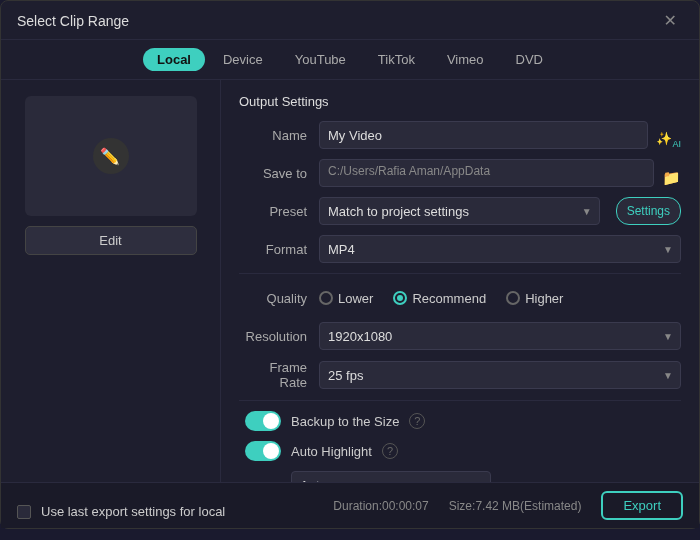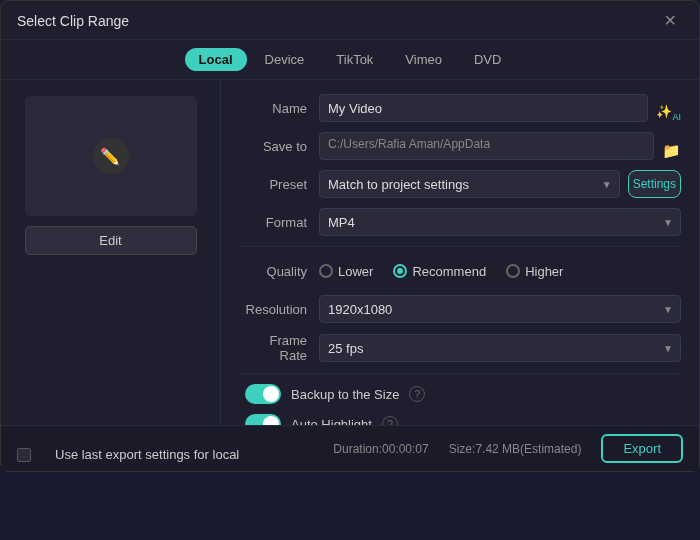--- a/index.html
+++ b/index.html
@@ -7,21 +7,21 @@
       width: 700px;
       height: 540px;
       background: #1a1a2e;
       font-family: 'Segoe UI', Arial, sans-serif;
       font-size: 13px;
       color: #ccc;
       overflow: hidden;
     }
     .dialog {
       width: 700px;
-      height: 472px;
+      height: 529px;
       background: #1e1e2e;
       border: 1px solid #333;
       border-radius: 8px;
       display: flex;
       flex-direction: column;
       position: relative;
     }
     .title-bar {
       display: flex;
       align-items: center;
@@ -198,26 +198,27 @@
       right: 8px;
       top: 50%;
       transform: translateY(-50%);
       color: #888;
       pointer-events: none;
       font-size: 10px;
     }
     .settings-btn {
       background: #2a2a3a;
       border: 1px solid #3ecfbf;
-      border-radius: 8px;
+      border-radius: 13px;
       color: #3ecfbf;
-      padding: 4px 4px;
+      padding: 4px 10px;
       cursor: pointer;
       font-size: 12px;
       height: 28px;
+      margin-left: 8px;
     }
     .radio-group {
       display: flex;
       align-items: center;
       gap: 20px;
     }
     .radio-item {
       display: flex;
       align-items: center;
       gap: 5px;
@@ -304,21 +305,21 @@
       display: flex;
       align-items: center;
       justify-content: space-between;
       padding: 8px 16px;
       border-top: 1px solid #2a2a3e;
       background: #1a1a28;
     }
     .use-last-settings {
       display: flex;
       align-items: center;
-      gap: 24px;
+      gap: 10px;
       cursor: pointer;
       margin-top: 12px;
     }
     .checkbox {
       width: 14px;
       height: 14px;
       border: 1px solid #555;
       border-radius: 2px;
       background: #2a2a3a;
     }
@@ -346,37 +347,39 @@
 <div class="dialog">
 
   <div class="title-bar">
     <span class="title-bar-title">Select Clip Range</span>
     <button class="close-btn">✕</button>
   </div>
 
   <div class="tabs-bar">
     <div class="tab-item active">Local</div>
     <div class="tab-item">Device</div>
+    <div class="tab-item">YouTube</div>
     <div class="tab-item">TikTok</div>
     <div class="tab-item">Vimeo</div>
     <div class="tab-item">DVD</div>
   </div>
 
   <div class="content-area">
 
     <div class="left-panel">
       <div class="video-thumb">
         <div class="edit-icon-wrap">
           ✏️
         </div>
       </div>
       <button class="edit-btn">Edit</button>
     </div>
 
     <div class="right-panel">
+      <div class="section-title">Output Settings</div>
 
       <div class="form-row">
         <div class="form-label">Name</div>
         <div class="form-control">
           <input class="text-input" value="My Video" style="">
           <span class="ai-icon">✨<sub style="font-size:9px;color:#3ecfbf;">AI</sub></span>
         </div>
       </div>
 
       <div class="form-row">

